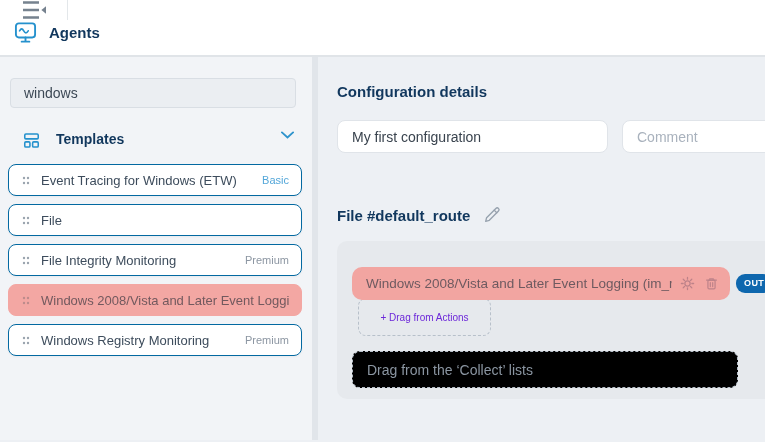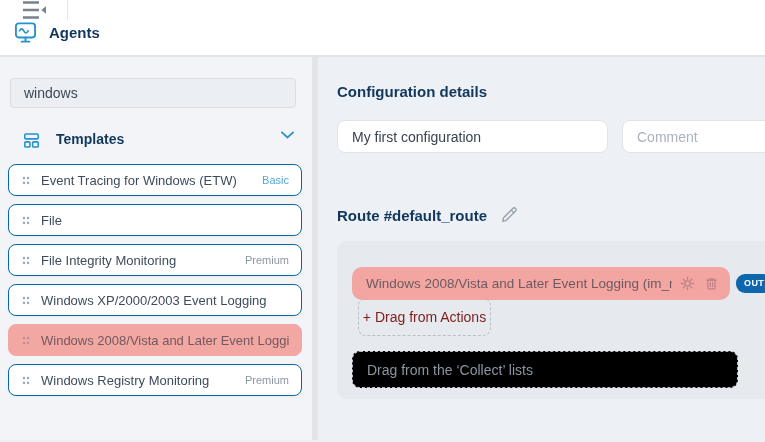--- a/index.html
+++ b/index.html
@@ -72,21 +72,21 @@
   .module-card { width:378px; height:33px; background:#f2a5a1; border-radius:10px;
                  display:flex; align-items:center; padding:0 10px 0 14px; cursor:grab; }
   .module-label { flex:1; font-size:13.5px; color:#6e5a60; white-space:nowrap; overflow:hidden; }
   .m-icon { width:17px; height:17px; color:#bd8289; margin-left:7px; flex-shrink:0; cursor:pointer; }
   .out-badge { margin-left:6px; background:#0e67ae; color:#ffffff; font-size:9px; font-weight:bold;
                letter-spacing:.4px; padding:5px 8px; border-radius:9px; line-height:1; }
 
   .drag-actions { margin-top:-2px; margin-left:6px; width:133px; height:38px;
                   border:1px dashed #b7c0ca; border-radius:8px; position:relative; z-index:1;
                   display:flex; align-items:center; justify-content:center;
-                  font-size:14px; color:#7f1d1d; cursor:pointer; }
+                  font-size:10px; color:#6d28d9; cursor:pointer; }
   .drop-area { margin-top:15px; width:386px; height:37px; border:1px dashed #b7c0ca;
                border-radius:8px; background:#000000; display:flex; align-items:center;
                padding:0 14px; font-size:14px; color:#8b96a2; }
 </style>
 </head>
 <body>
 
 <div class="header">
   <div class="burger-zone">
     <svg width="26" height="20" viewBox="0 0 26 20">
@@ -153,29 +153,20 @@
         <svg class="dots" viewBox="0 0 8 9" fill="currentColor">
           <circle cx="2" cy="2" r="1.2"></circle>
             <circle cx="6" cy="2" r="1.2"></circle>
           <circle cx="2" cy="7" r="1.2"></circle>
             <circle cx="6" cy="7" r="1.2"></circle>
         </svg>
         <span class="i-label">File Integrity Monitoring</span>
         <span class="badge premium">Premium</span>
       </div>
 
-      <div class="item-card">
-        <svg class="dots" viewBox="0 0 8 9" fill="currentColor">
-          <circle cx="2" cy="2" r="1.2"></circle>
-            <circle cx="6" cy="2" r="1.2"></circle>
-          <circle cx="2" cy="7" r="1.2"></circle>
-            <circle cx="6" cy="7" r="1.2"></circle>
-        </svg>
-        <span class="i-label">Windows XP/2000/2003 Event Logging</span>
-      </div>
 
       <div class="item-card highlighted">
         <svg class="dots" viewBox="0 0 8 9" fill="currentColor">
           <circle cx="2" cy="2" r="1.2"></circle>
             <circle cx="6" cy="2" r="1.2"></circle>
           <circle cx="2" cy="7" r="1.2"></circle>
             <circle cx="6" cy="7" r="1.2"></circle>
         </svg>
         <span class="i-label">Windows 2008/Vista and Later Event Logging</span>
       </div>
@@ -196,21 +187,21 @@
 
   <div class="main">
     <div class="config-title">Configuration details</div>
 
     <div class="inputs-row">
       <input class="text-input name-input" type="text" value="My first configuration" style="">
       <input class="text-input comment-input" type="text" placeholder="Comment" style="">
     </div>
 
     <div class="route-row">
-      <span class="route-title">Route #default_route</span>
+      <span class="route-title">File #default_route</span>
       <svg class="pencil" viewBox="0 0 20 20" fill="none" stroke="currentColor" stroke-width="1.5" stroke-linecap="round" stroke-linejoin="round">
         <path d="M3 17l1-4L14.3 2.7a2.05 2.05 0 0 1 2.9 2.9L7 15.9l-4 1.1z"></path>
         <path d="M12.4 4.6l2.9 2.9"></path>
       </svg>
     </div>
 
     <div class="panel">
 
       <div class="module-row">
         <div class="module-card">

